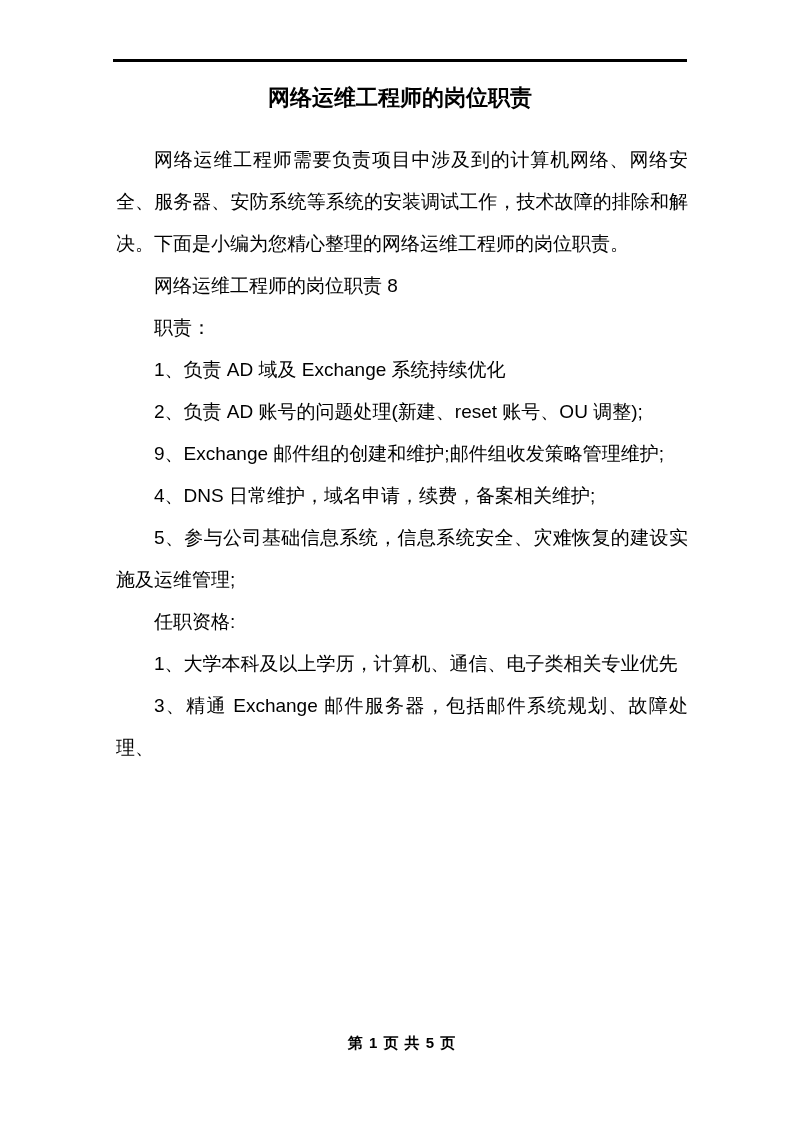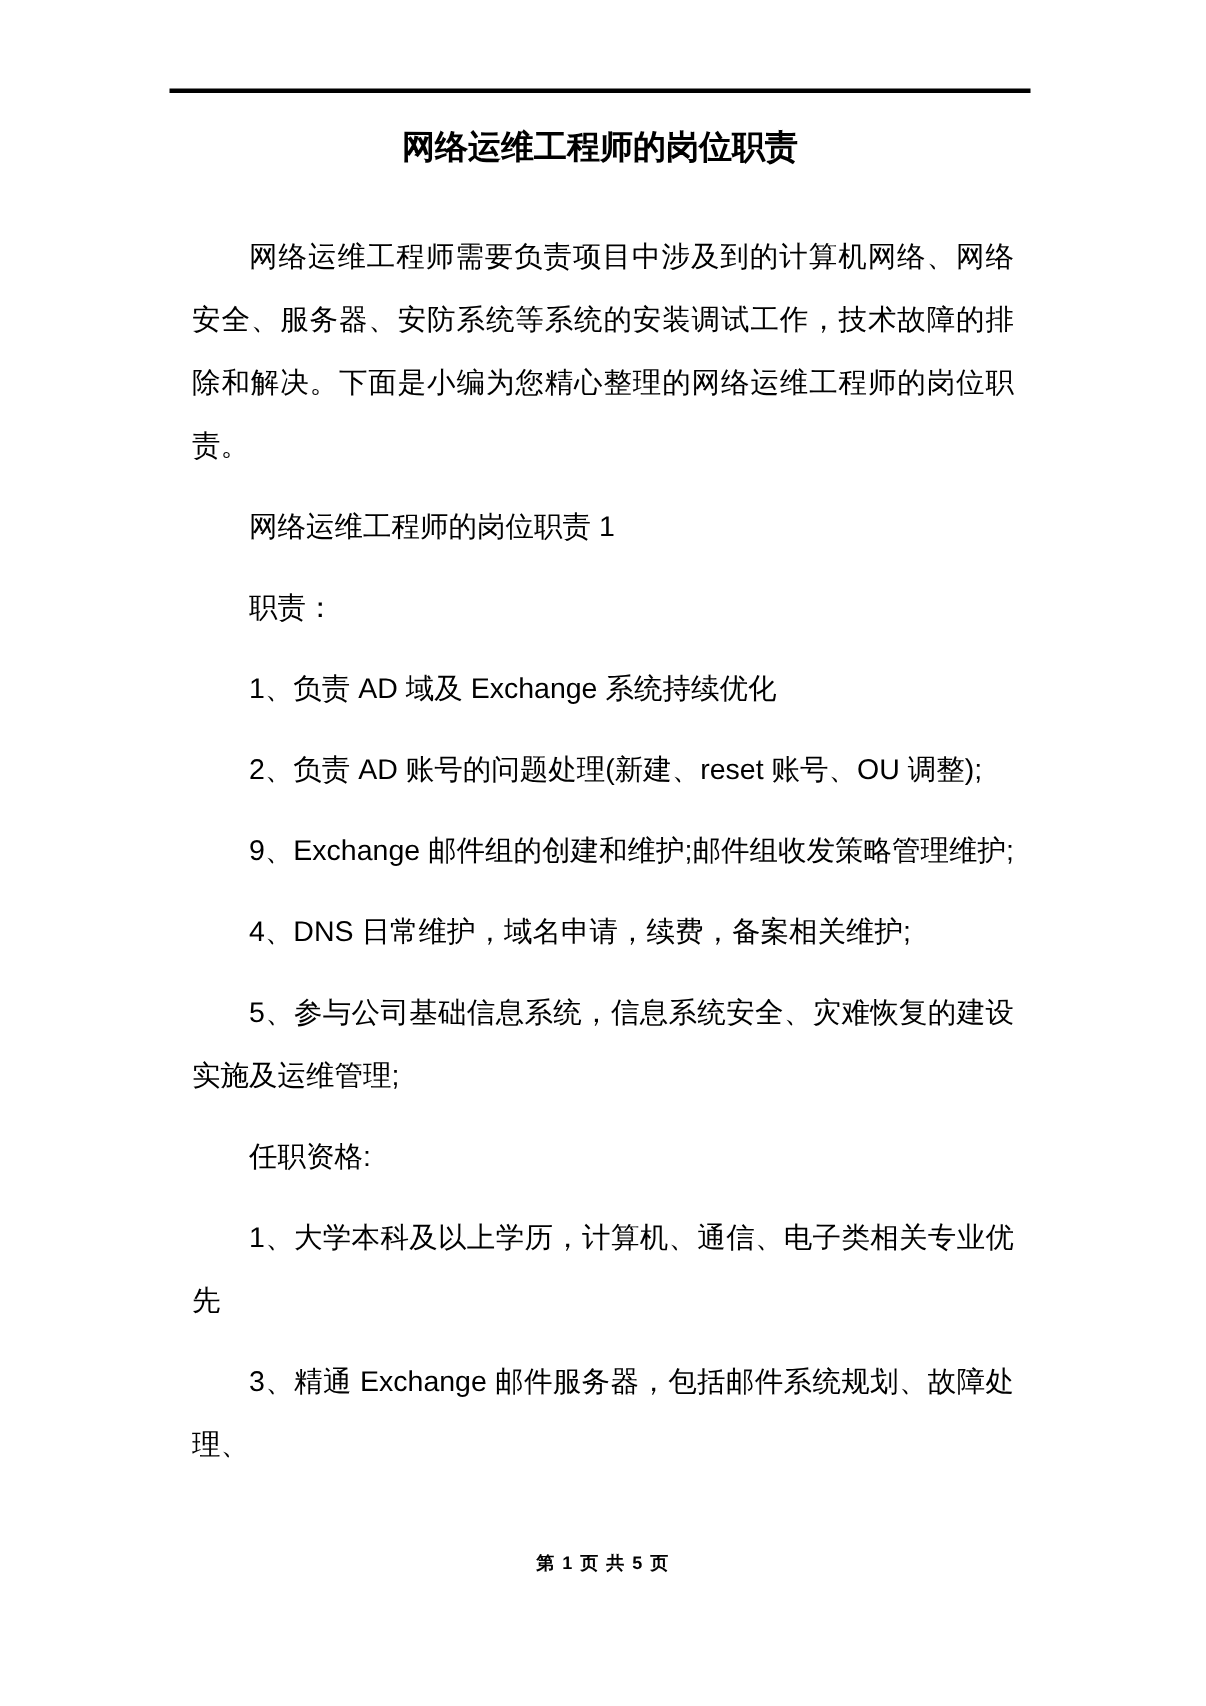--- a/index.html
+++ b/index.html
@@ -40,48 +40,48 @@
     position: absolute;
     left: 116px;
     top: 139px;
     width: 572px;
     font-size: 19px;
     line-height: 42px;
     text-align: justify;
     text-justify: inter-ideograph;
   }
   .doc-body p {
-    margin: 12px;
+    margin: 0;
     padding: 0;
     text-indent: 2em;
   }
   .page-footer {
     position: absolute;
     left: 0;
     top: 1034px;
     width: 804px;
     text-align: center;
-    font-size: 12px;
+    font-size: 15px;
     font-weight: bold;
     color: #000000;
     letter-spacing: 1px;
   }
 </style>
 </head>
 <body>
 
 <div class="page">
 
   <div class="header-rule"></div>
 
   <h1 class="doc-title">网络运维工程师的岗位职责</h1>
 
   <div class="doc-body">
     <p>网络运维工程师需要负责项目中涉及到的计算机网络、网络安全、服务器、安防系统等系统的安装调试工作，技术故障的排除和解决。下面是小编为您精心整理的网络运维工程师的岗位职责。</p>
-    <p>网络运维工程师的岗位职责 1</p>
+    <p>网络运维工程师的岗位职责 8</p>
     <p>职责：</p>
     <p>1、负责 AD 域及 Exchange 系统持续优化</p>
     <p>2、负责 AD 账号的问题处理(新建、reset 账号、OU 调整);</p>
     <p>9、Exchange 邮件组的创建和维护;邮件组收发策略管理维护;</p>
     <p>4、DNS 日常维护，域名申请，续费，备案相关维护;</p>
     <p>5、参与公司基础信息系统，信息系统安全、灾难恢复的建设实施及运维管理;</p>
     <p>任职资格:</p>
     <p>1、大学本科及以上学历，计算机、通信、电子类相关专业优先</p>
     <p>3、精通 Exchange 邮件服务器，包括邮件系统规划、故障处理、</p>
   </div>

